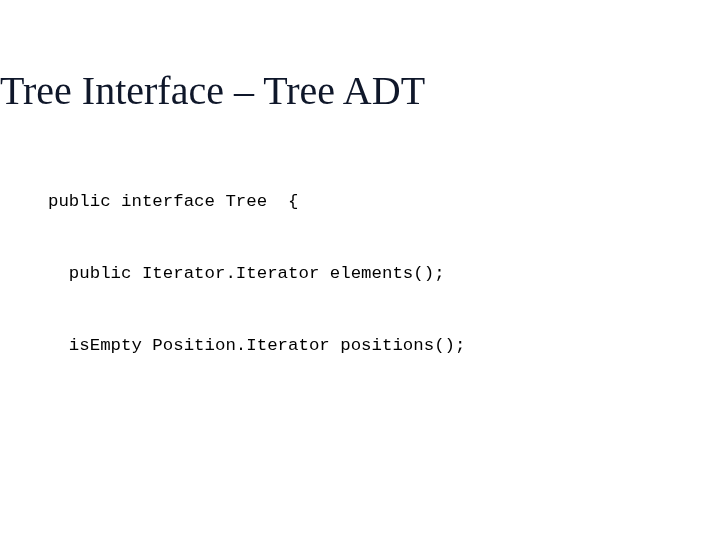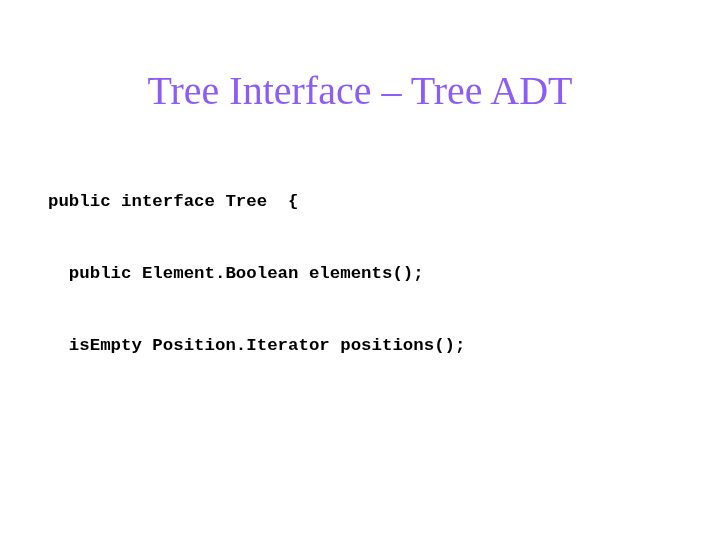--- a/index.html
+++ b/index.html
@@ -20,58 +20,56 @@
     width: 720px;
     height: 540px;
     background: #ffffff;
     box-sizing: border-box;
   }
   .slide-title {
     position: absolute;
     left: 0;
     top: 68px;
     width: 720px;
-    text-align: center;
     font-family: "Liberation Serif", "DejaVu Serif", serif;
     font-size: 40px;
     font-weight: normal;
     line-height: 46px;
     letter-spacing: 0px;
-    color: #8b5cf6;
+    color: #0f172a;
     white-space: pre;
   }
   .code-block {
     position: absolute;
     left: 48px;
     top: 142px;
     width: 672px;
     font-family: "Liberation Mono", "DejaVu Sans Mono", monospace;
     font-size: 17.4px;
     line-height: 24px;
     color: #000000;
     white-space: pre;
     letter-spacing: 0px;
   }
   .code-line {
     display: block;
     height: 24px;
     white-space: pre;
-    font-weight: bold;
   }
 </style>
 </head>
 <body>
 
 <div class="slide">
 
   <div class="slide-title">Tree Interface – Tree ADT</div>
 
   <div class="code-block">
     <span class="code-line">public interface Tree  {</span>
-    <span class="code-line">  public Element.Boolean elements();</span>
+    <span class="code-line">  public Iterator.Iterator elements();</span>
     <span class="code-line">  isEmpty Position.Iterator positions();</span>
     
     
     
     
     
     
     
     
     

